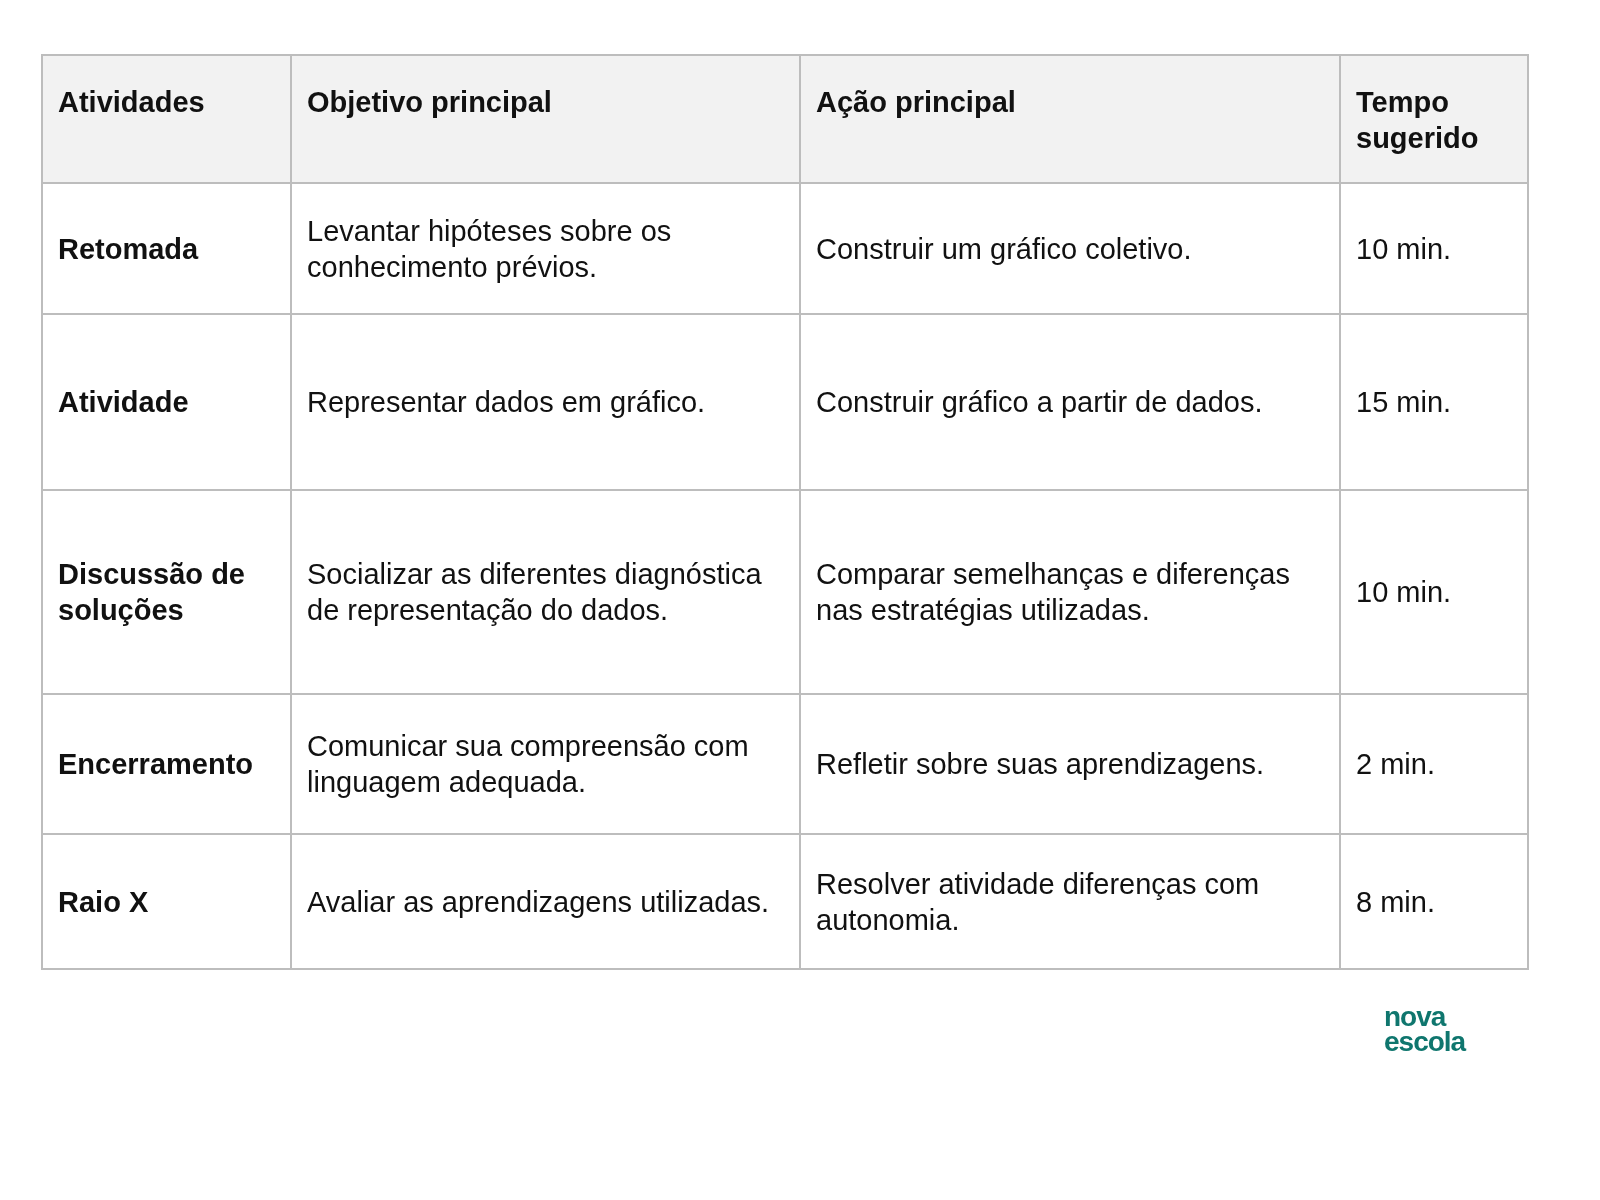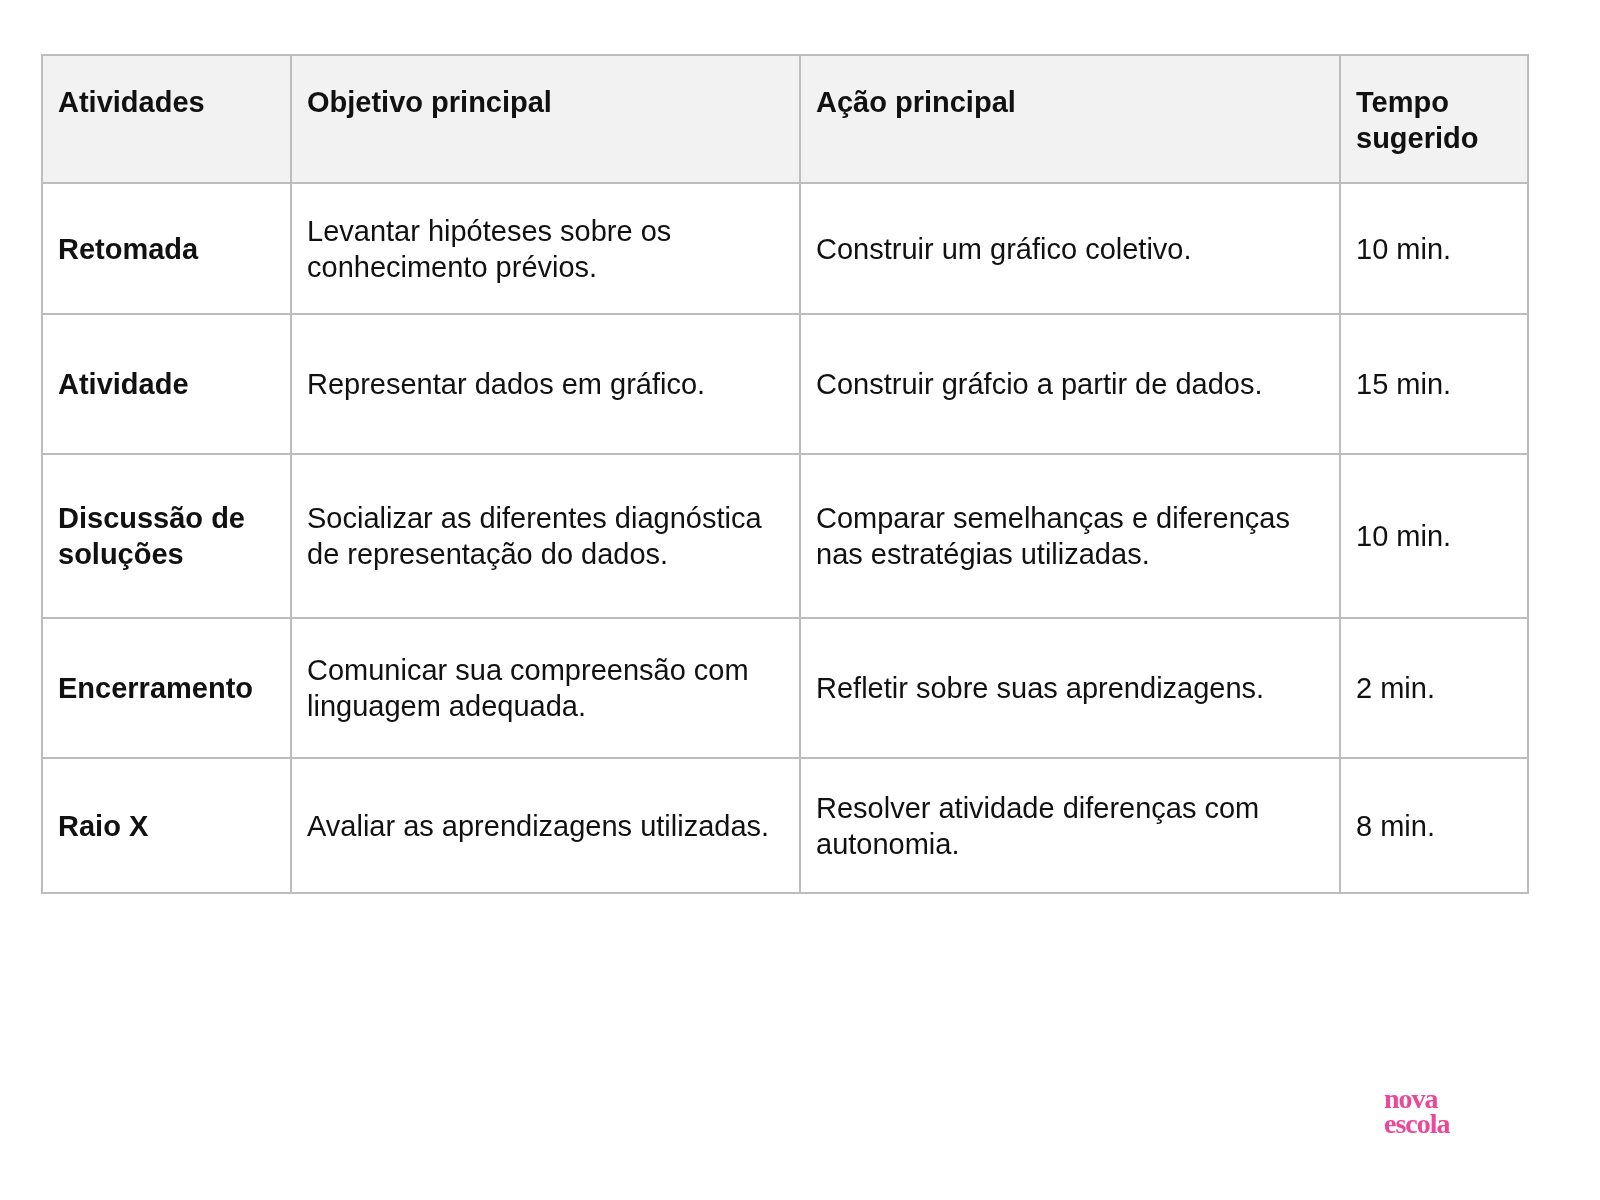--- a/index.html
+++ b/index.html
@@ -4,22 +4,22 @@
   <style>
     html, body { margin: 0; padding: 0; background: #ffffff; }
     body { width: 1600px; height: 1200px; position: relative; overflow: hidden;
            font-family: "Liberation Sans", "DejaVu Sans", sans-serif; color: #111; }
     table.plan { position: absolute; left: 41px; top: 54px; border-collapse: collapse;
                  width: 1486px; table-layout: fixed; }
     table.plan td, table.plan th { border: 2px solid #bdbdbd; padding: 0 14px 0 15px;
                  font-size: 29px; line-height: 36px; text-align: left; vertical-align: middle; }
     table.plan th { background: #f2f2f2; font-weight: bold; vertical-align: top; padding-top: 28px; }
     table.plan td.act { font-weight: bold; border-radius: 24px; }
-    .logo { position: absolute; left: 1384px; top: 1086px; color: #ec4899;
-            font-family: Liberation Serif, serif; font-weight: bold; font-size: 28px; line-height: 25px; letter-spacing: -1px; }
+    .logo { position: absolute; left: 1384px; top: 1004px; color: #0f766e;
+            font-family: Liberation Sans, sans-serif; font-weight: bold; font-size: 28px; line-height: 25px; letter-spacing: -1px; }
   </style>
 </head>
 <body>
 
 <table class="plan">
   <colgroup>
     <col style="width:249px">
       <col style="width:509px">
       <col style="width:540px">
       <col style="width:188px">
@@ -30,27 +30,27 @@
     <th>Objetivo principal</th>
     <th>Ação principal</th>
     <th>Tempo sugerido</th>
   </tr>
   <tr style="height:131px">
     <td class="act">Retomada</td>
     <td>Levantar hipóteses sobre os conhecimento prévios.</td>
     <td>Construir um gráfico coletivo.</td>
     <td>10 min.</td>
   </tr>
-  <tr style="height:140px">
+  <tr style="height:176px">
     <td class="act">Atividade</td>
     <td>Representar dados em gráfico.</td>
-    <td>Construir gráfcio a partir de dados.</td>
+    <td>Construir gráfico a partir de dados.</td>
     <td>15 min.</td>
   </tr>
-  <tr style="height:164px">
+  <tr style="height:204px">
     <td class="act">Discussão de soluções</td>
     <td>Socializar as diferentes diagnóstica de representação do dados.</td>
     <td>Comparar semelhanças e diferenças nas  estratégias utilizadas.</td>
     <td>10 min.</td>
   </tr>
   <tr style="height:140px">
     <td class="act">Encerramento</td>
     <td>Comunicar sua compreensão com linguagem adequada.</td>
     <td>Refletir sobre suas aprendizagens.</td>
     <td>2 min.</td>

